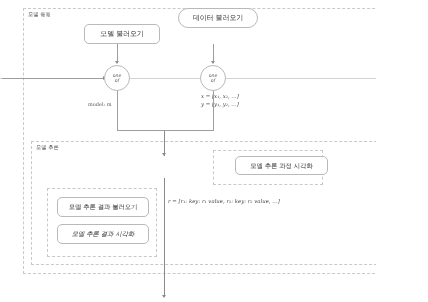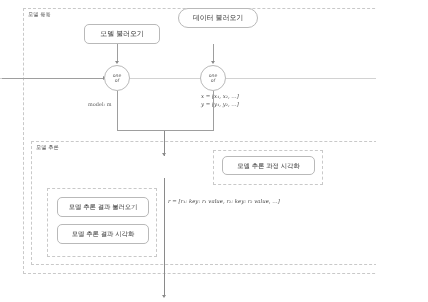--- a/index.html
+++ b/index.html
@@ -168,32 +168,32 @@
 
   <div class="edge-v thick" style="left:164px; top:130px; height:26px;"></div>
   <div class="edge-h dark" style="left:164px; top:130px; width:50px;"></div>
   <div class="arrow-down" style="left:161.6px; top:153px;"></div>
 
   <div class="group" style="left:31px; top:141px; width:356px; height:124px;"></div>
   <div class="group-label" style="left:36px; top:145px;">모델 추론</div>
 
 
   <div class="group" style="left:213px; top:150px; width:110px; height:35px;"></div>
-  <div class="node small" style="left:222px; top:156px; width:93px; height:19px;">
+  <div class="node small" style="left:235px; top:156px; width:93px; height:19px;">
     <span>모델 추론 과정 시각화</span>
   </div>
 
   <div class="annot" style="left:168px; top:198px;">r = [r₁: key: r₁ value, r₂: key: r₂ value, …]</div>
 
   <div class="group" style="left:47px; top:188px; width:110px; height:69px;"></div>
 
   <div class="node small" style="left:57px; top:197px; width:92px; height:20px;">
     <span>모델 추론 결과 불러오기</span>
   </div>
 
-  <div class="node small" style="left:57px; top:224px; width:92px; height:20px;">
+  <div class="node small" style="left:57px; top:224px; width:92px; height:20px;font-style:italic;">
     <span>모델 추론 결과 시각화</span>
   </div>
 
   <div class="edge-v thick" style="left:164px; top:178px; height:118px;"></div>
   <div class="arrow-down" style="left:161.6px; top:295px;"></div>
 
 </div>
 
 </body></html>

